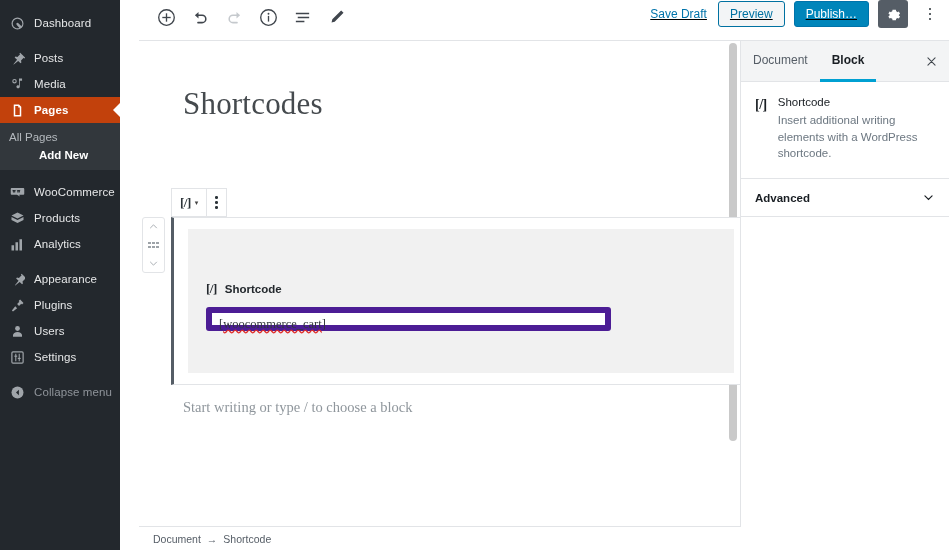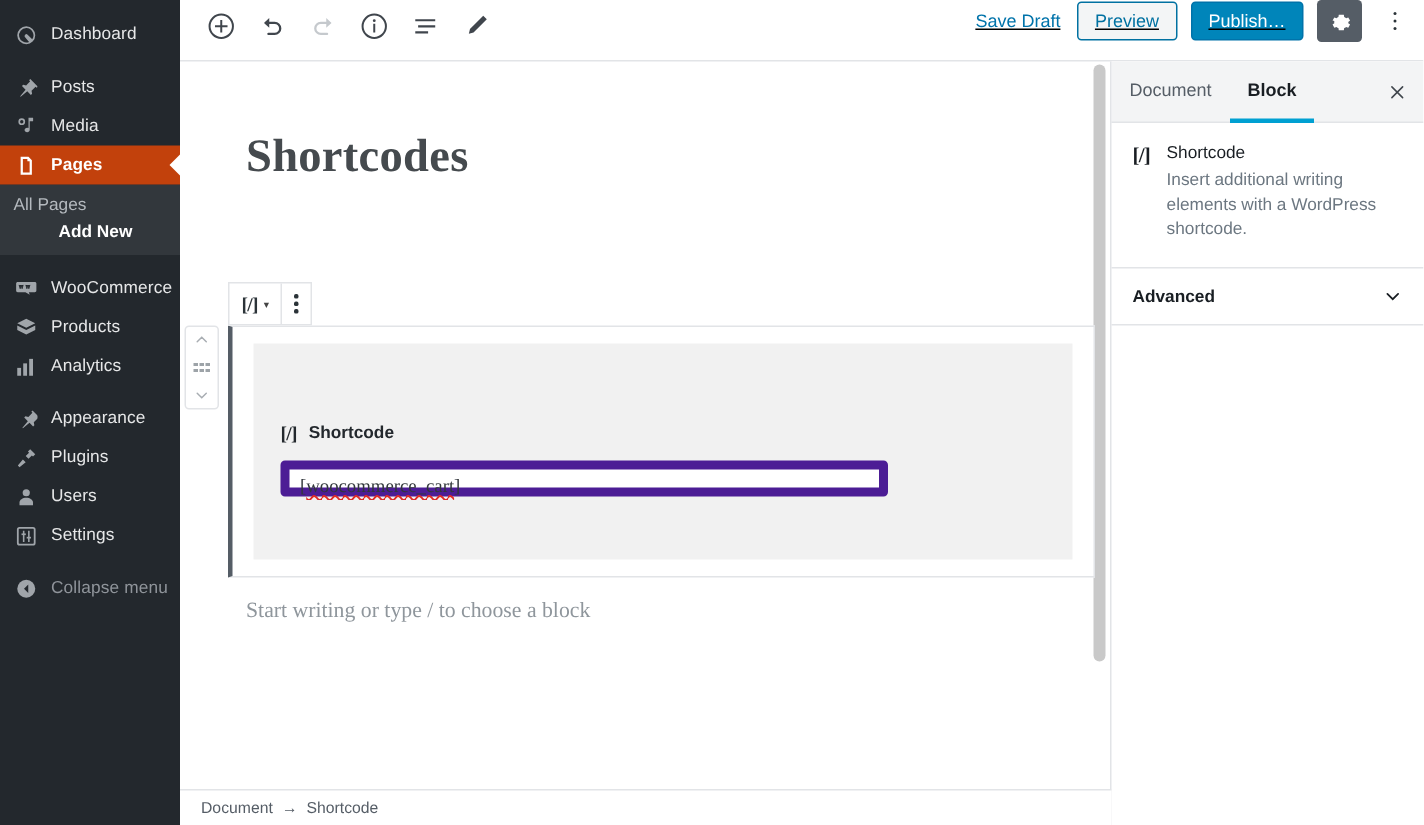--- a/index.html
+++ b/index.html
@@ -4,21 +4,21 @@
 <style>
   * { box-sizing: border-box; margin: 0; padding: 0; }
   html, body {
     width: 949px; height: 550px;
     background: #fff;
     font-family: "Liberation Sans", sans-serif;
     overflow: hidden;
   }
 
   
-  #app { position: relative; width: 949px; height: 424px; display: flex; }
+  #app { position: relative; width: 949px; height: 424px; display: flex; gap: 19px; }
 
   
   #adminmenu {
     width: 120px; height: 550px; flex: 0 0 120px;
     background: #23282d; color: #b4b9be;
     font-size: 11.5px; position: relative; overflow: hidden;
   }
   .menu-item {
     display: flex; align-items: center; gap: 8px;
     height: 26px; padding: 0 8px 0 9px;
@@ -106,21 +106,21 @@
 
   
   #canvas-wrap {
     flex: 1; position: relative; min-width: 0;
     border-right: 1px solid #e2e4e7; overflow: hidden;
   }
   #canvas { position: absolute; inset: 0; padding: 0; }
 
   .post-title {
     font-family: "Liberation Serif", serif;
-    font-size: 31px; color: #454a4e; font-weight: 700;
+    font-size: 31px; color: #454a4e; font-weight: 400;
     padding: 45px 0 0 44px; letter-spacing: .2px;
   }
 
   
   .block-toolbar {
     position: absolute; left: 32px; top: 147px;
     height: 29px; display: flex; align-items: stretch;
     border: 1px solid #e2e4e7; background: #fff; z-index: 4;
   }
   .bt-item {

